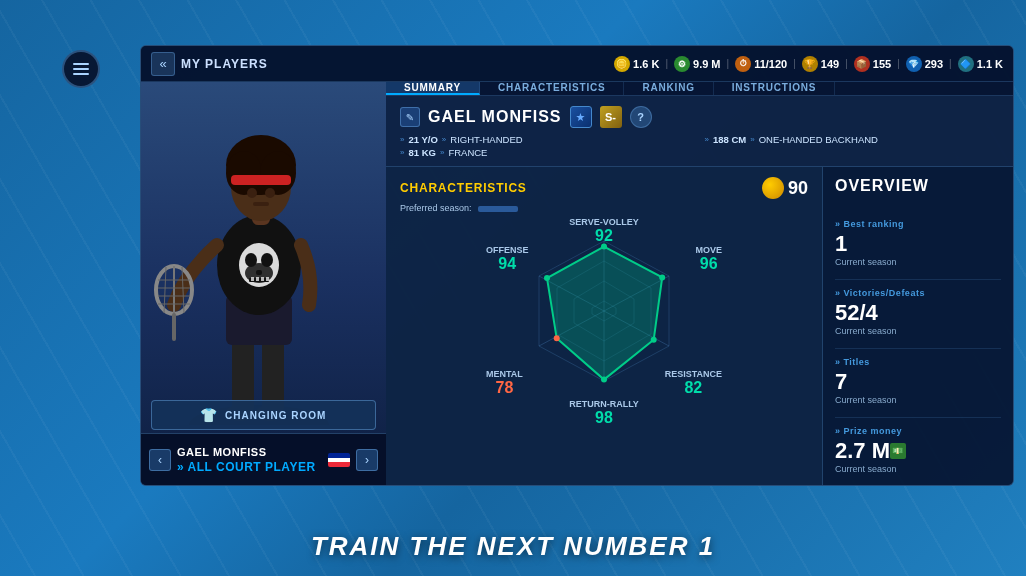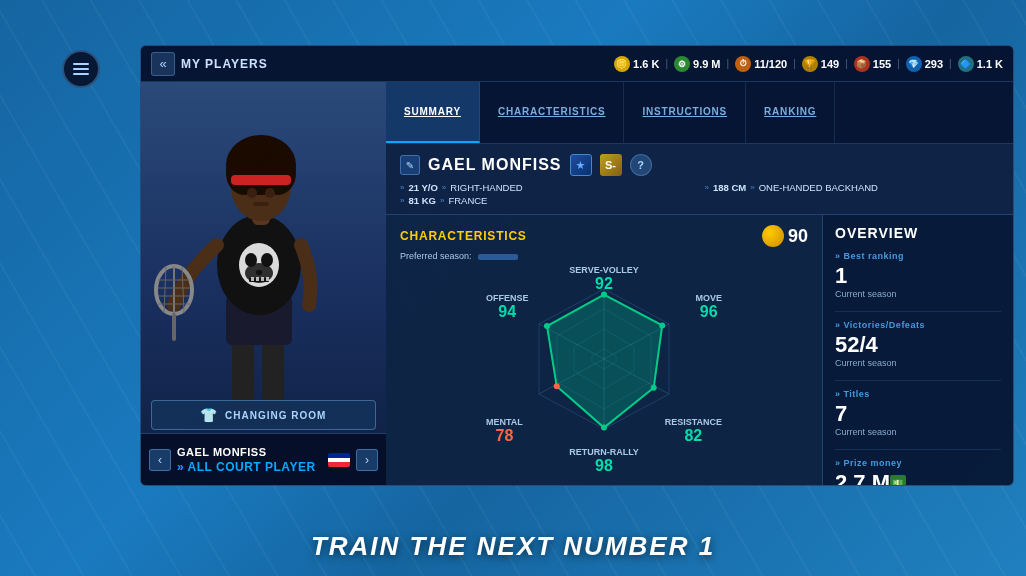--- a/index.html
+++ b/index.html
@@ -188,29 +188,28 @@
       overflow: hidden;
     }
 
     
     .tab-bar {
       display: flex;
       background: rgba(5, 20, 50, 0.9);
       border-bottom: 1px solid rgba(80,140,200,0.3);
     }
     .tab {
-      padding: 24px 18px;
+      padding: 0 18px;
       font-size: 10px;
       font-weight: bold;
       letter-spacing: 0.8px;
       color: #7aaddd;
       cursor: pointer;
       border-right: 1px solid rgba(80,140,200,0.2);
       text-transform: uppercase;
-      text-decoration: underline;
     }
     .tab.active {
       background: rgba(30,80,140,0.6);
       color: #fff;
       border-bottom: 2px solid #00aaff;
     }
 
     
     .player-info-section {
       background: rgba(15, 35, 70, 0.8);
@@ -350,24 +349,24 @@
 
     
     .overview-panel {
       width: 190px;
       flex-shrink: 0;
       padding: 10px 12px;
       background: rgba(5, 20, 50, 0.6);
     }
     .overview-title {
       color: #fff;
-      font-size: 14px;
+      font-size: 16px;
       font-weight: bold;
       letter-spacing: 1px;
-      margin-bottom: 10px;
+      margin-bottom: 24px;
     }
     .overview-section {
       margin-bottom: 12px;
     }
     .overview-section-title {
       color: #4499dd;
       font-size: 9px;
       font-weight: bold;
       letter-spacing: 0.5px;
       margin-bottom: 4px;
@@ -578,22 +577,22 @@
         <div class="flag"></div>
         <div class="nav-arrow">›</div>
       </div>
     </div>
 
     <div class="right-panel">
 
       <div class="tab-bar">
         <div class="tab active">SUMMARY</div>
         <div class="tab">CHARAcTERiSTICS</div>
+        <div class="tab">RANKING</div>
         <div class="tab">INSTRUCTIONS</div>
-        <div class="tab">RANKING</div>
       </div>
 
       <div class="player-info-section">
         <div class="player-name-row">
           <div class="edit-icon">✎</div>
           <span class="player-main-name">GAEL MONFISS</span>
           <div class="star-badge">★</div>
           <div class="s-badge">S-</div>
           <div class="q-badge">?</div>
         </div>

